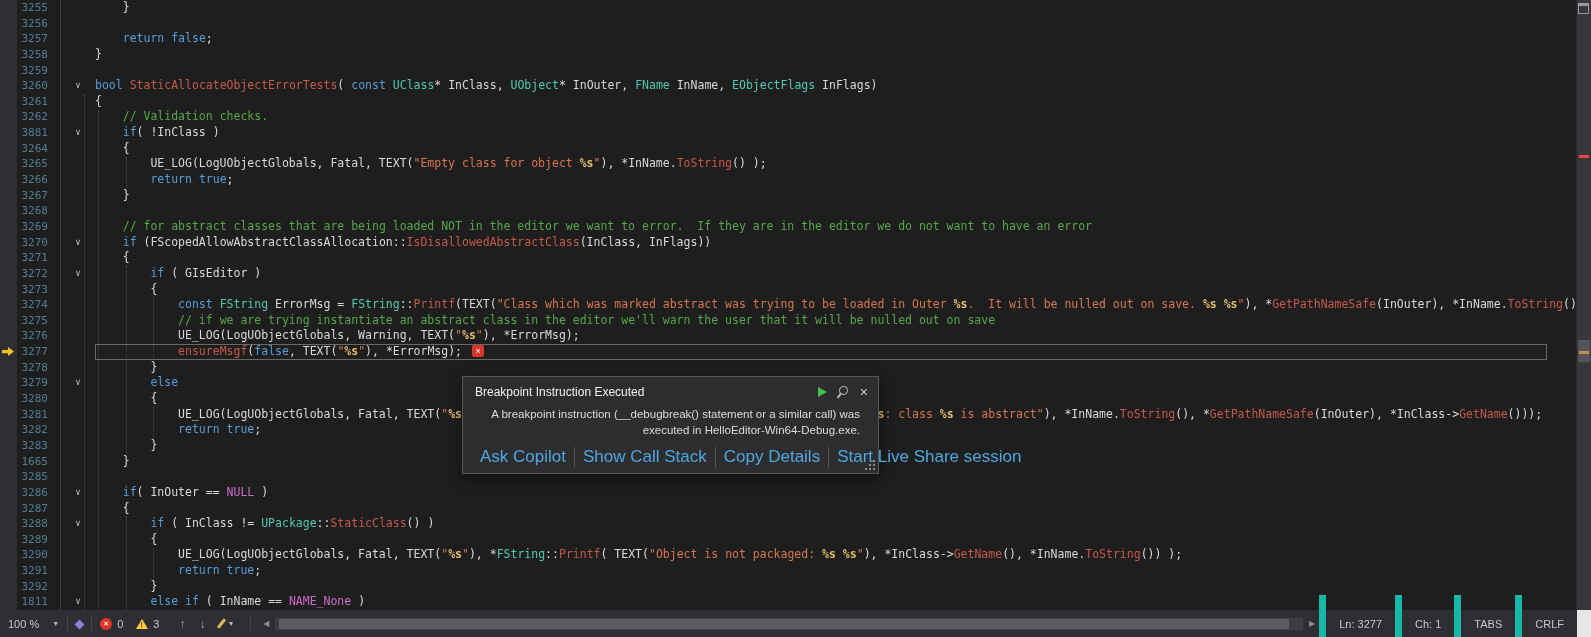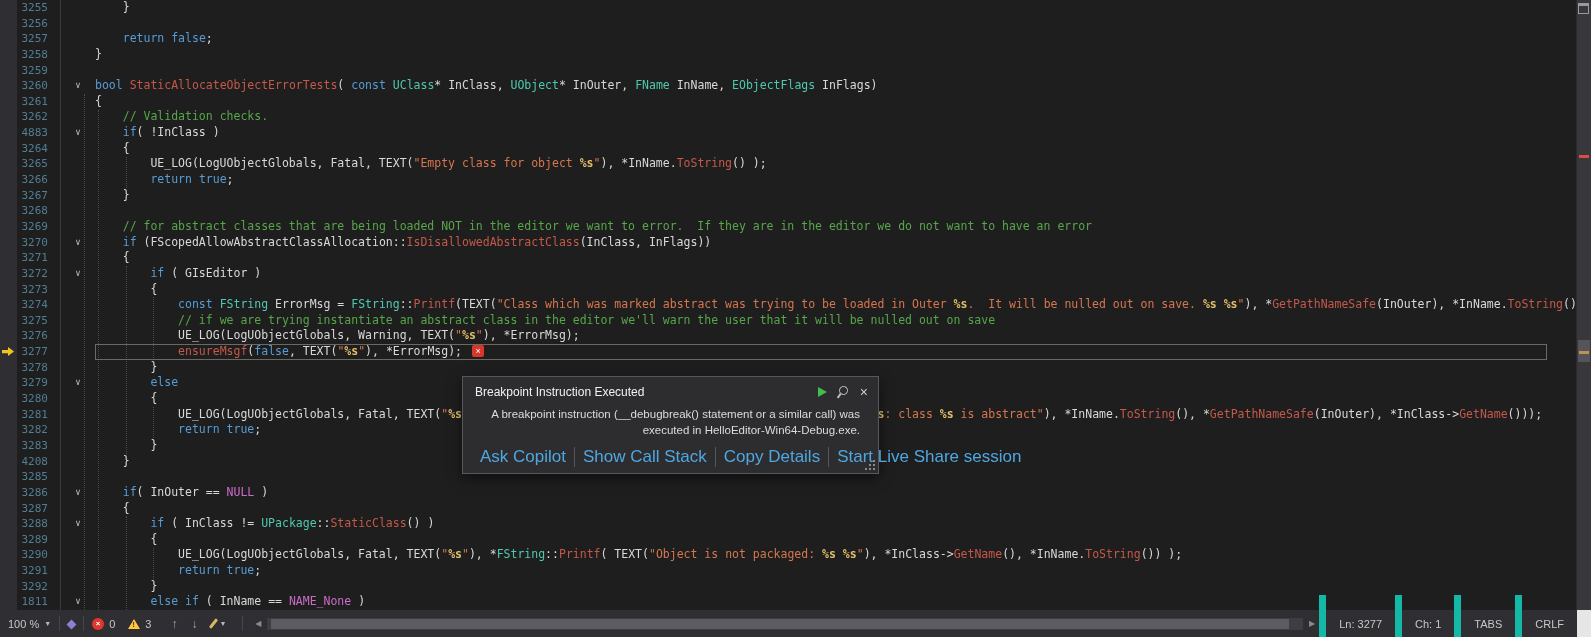--- a/index.html
+++ b/index.html
@@ -45,21 +45,21 @@
   .copilot-icon::before,.copilot-icon::after{content:"";position:absolute;top:3px;width:3px;height:4px;background:#2D2D30;border-radius:1.5px;}
   .copilot-icon::before{left:3px}.copilot-icon::after{right:3px}
   .plink{color:#4FA7E0;padding:0 8px;white-space:nowrap;}
   .plink:first-of-type{padding-left:0;}
   .plink + .plink{border-left:1px solid #55555A;}
   .grip{position:absolute;right:3px;bottom:3px;width:2px;height:2px;background:#8A8A8A;
       box-shadow:-4px 0 0 #8A8A8A,-8px 0 0 #8A8A8A,0 -4px 0 #8A8A8A,-4px -4px 0 #8A8A8A,0 -8px 0 #8A8A8A;}
   
   #statusbar{position:absolute;left:0;top:610px;width:1591px;height:27px;background:#2E2E33;
       display:flex;align-items:center;font-family:"Liberation Sans",sans-serif;font-size:11px;color:#C8C8C8;}
-  .zoom{display:flex;align-items:center;margin-left:8px;gap:5px;}
+  .zoom{display:flex;align-items:center;margin-left:8px;gap:13px;}
   .caret{font-size:7px;color:#B8B8B8;}
   .sb-sep{width:1px;height:15px;background:#45454A;margin:0 8px;}
   .diamond{display:inline-block;width:7px;height:7px;background:#8B7FD6;transform:rotate(45deg);}
   .indicator{display:flex;align-items:center;gap:5px;margin-right:13px;}
   .errdot{display:inline-block;width:12px;height:12px;border-radius:50%;background:#E0362C;color:#fff;
       font-size:8px;line-height:12px;text-align:center;font-weight:bold;}
   .warntri{position:relative;display:inline-block;width:0;height:0;border-left:6px solid transparent;
       border-right:6px solid transparent;border-bottom:10px solid #FFC83D;}
   .warntri i{position:absolute;left:-2px;top:1px;font-style:normal;font-weight:bold;font-size:8px;line-height:10px;color:#5A4500;}
   .navarrow{margin:0 7px;font-size:12px;color:#A8A8A8;}
@@ -89,42 +89,42 @@
     <div class="guide" style="left:153px;top:548px;height:31px;"></div>
     <div id="code-area">
         <div class="crow"><span class="m-arrow"></span><span class="m-num">3255</span><span class="m-sep"></span><span class="m-fold"></span><span class="codetext"><span class="tk-p">    }</span></span></div>
         <div class="crow"><span class="m-arrow"></span><span class="m-num">3256</span><span class="m-sep"></span><span class="m-fold"></span><span class="codetext"></span></div>
         <div class="crow"><span class="m-arrow"></span><span class="m-num">3257</span><span class="m-sep"></span><span class="m-fold"></span><span class="codetext"><span class="tk-p">    </span><span class="tk-k">return</span><span class="tk-p"> </span><span class="tk-k">false</span><span class="tk-p">;</span></span></div>
         <div class="crow"><span class="m-arrow"></span><span class="m-num">3258</span><span class="m-sep"></span><span class="m-fold"></span><span class="codetext"><span class="tk-p">}</span></span></div>
         <div class="crow"><span class="m-arrow"></span><span class="m-num">3259</span><span class="m-sep"></span><span class="m-fold"></span><span class="codetext"></span></div>
         <div class="crow"><span class="m-arrow"></span><span class="m-num">3260</span><span class="m-sep"></span><span class="m-fold">∨</span><span class="codetext"><span class="tk-k">bool</span><span class="tk-p"> </span><span class="tk-f">StaticAllocateObjectErrorTests</span><span class="tk-p">( </span><span class="tk-k">const</span><span class="tk-p"> </span><span class="tk-t">UClass</span><span class="tk-p">* InClass, </span><span class="tk-t">UObject</span><span class="tk-p">* InOuter, </span><span class="tk-t">FName</span><span class="tk-p"> InName, </span><span class="tk-t">EObjectFlags</span><span class="tk-p"> InFlags)</span></span></div>
         <div class="crow"><span class="m-arrow"></span><span class="m-num">3261</span><span class="m-sep"></span><span class="m-fold"></span><span class="codetext"><span class="tk-p">{</span></span></div>
         <div class="crow"><span class="m-arrow"></span><span class="m-num">3262</span><span class="m-sep"></span><span class="m-fold"></span><span class="codetext"><span class="tk-p">    </span><span class="tk-c">// Validation checks.</span></span></div>
-        <div class="crow"><span class="m-arrow"></span><span class="m-num">4883</span><span class="m-sep"></span><span class="m-fold">∨</span><span class="codetext"><span class="tk-p">    </span><span class="tk-k">if</span><span class="tk-p">( !InClass )</span></span></div>
+        <div class="crow"><span class="m-arrow"></span><span class="m-num">3881</span><span class="m-sep"></span><span class="m-fold">∨</span><span class="codetext"><span class="tk-p">    </span><span class="tk-k">if</span><span class="tk-p">( !InClass )</span></span></div>
         <div class="crow"><span class="m-arrow"></span><span class="m-num">3264</span><span class="m-sep"></span><span class="m-fold"></span><span class="codetext"><span class="tk-p">    {</span></span></div>
         <div class="crow"><span class="m-arrow"></span><span class="m-num">3265</span><span class="m-sep"></span><span class="m-fold"></span><span class="codetext"><span class="tk-p">        UE_LOG(LogUObjectGlobals, Fatal, TEXT(</span><span class="tk-s">"Empty class for object </span><span class="tk-x">%s</span><span class="tk-s">"</span><span class="tk-p">), *InName.</span><span class="tk-f">ToString</span><span class="tk-p">() );</span></span></div>
         <div class="crow"><span class="m-arrow"></span><span class="m-num">3266</span><span class="m-sep"></span><span class="m-fold"></span><span class="codetext"><span class="tk-p">        </span><span class="tk-k">return</span><span class="tk-p"> </span><span class="tk-k">true</span><span class="tk-p">;</span></span></div>
         <div class="crow"><span class="m-arrow"></span><span class="m-num">3267</span><span class="m-sep"></span><span class="m-fold"></span><span class="codetext"><span class="tk-p">    }</span></span></div>
         <div class="crow"><span class="m-arrow"></span><span class="m-num">3268</span><span class="m-sep"></span><span class="m-fold"></span><span class="codetext"></span></div>
         <div class="crow"><span class="m-arrow"></span><span class="m-num">3269</span><span class="m-sep"></span><span class="m-fold"></span><span class="codetext"><span class="tk-p">    </span><span class="tk-c">// for abstract classes that are being loaded NOT in the editor we want to error.  If they are in the editor we do not want to have an error</span></span></div>
         <div class="crow"><span class="m-arrow"></span><span class="m-num">3270</span><span class="m-sep"></span><span class="m-fold">∨</span><span class="codetext"><span class="tk-p">    </span><span class="tk-k">if</span><span class="tk-p"> (FScopedAllowAbstractClassAllocation::</span><span class="tk-f">IsDisallowedAbstractClass</span><span class="tk-p">(InClass, InFlags))</span></span></div>
         <div class="crow"><span class="m-arrow"></span><span class="m-num">3271</span><span class="m-sep"></span><span class="m-fold"></span><span class="codetext"><span class="tk-p">    {</span></span></div>
         <div class="crow"><span class="m-arrow"></span><span class="m-num">3272</span><span class="m-sep"></span><span class="m-fold">∨</span><span class="codetext"><span class="tk-p">        </span><span class="tk-k">if</span><span class="tk-p"> ( GIsEditor )</span></span></div>
         <div class="crow"><span class="m-arrow"></span><span class="m-num">3273</span><span class="m-sep"></span><span class="m-fold"></span><span class="codetext"><span class="tk-p">        {</span></span></div>
         <div class="crow"><span class="m-arrow"></span><span class="m-num">3274</span><span class="m-sep"></span><span class="m-fold"></span><span class="codetext"><span class="tk-p">            </span><span class="tk-k">const</span><span class="tk-p"> </span><span class="tk-t">FString</span><span class="tk-p"> ErrorMsg = </span><span class="tk-t">FString</span><span class="tk-p">::</span><span class="tk-f">Printf</span><span class="tk-p">(TEXT(</span><span class="tk-s">"Class which was marked abstract was trying to be loaded in Outer </span><span class="tk-x">%s</span><span class="tk-s">.  It will be nulled out on save. </span><span class="tk-x">%s</span><span class="tk-s"> </span><span class="tk-x">%s</span><span class="tk-s">"</span><span class="tk-p">), *</span><span class="tk-f">GetPathNameSafe</span><span class="tk-p">(InOuter), *InName.</span><span class="tk-f">ToString</span><span class="tk-p">(), *InClass-&gt;</span></span></div>
         <div class="crow"><span class="m-arrow"></span><span class="m-num">3275</span><span class="m-sep"></span><span class="m-fold"></span><span class="codetext"><span class="tk-p">            </span><span class="tk-c">// if we are trying instantiate an abstract class in the editor we'll warn the user that it will be nulled out on save</span></span></div>
         <div class="crow"><span class="m-arrow"></span><span class="m-num">3276</span><span class="m-sep"></span><span class="m-fold"></span><span class="codetext"><span class="tk-p">            UE_LOG(LogUObjectGlobals, Warning, TEXT(</span><span class="tk-s">"</span><span class="tk-x">%s</span><span class="tk-s">"</span><span class="tk-p">), *ErrorMsg);</span></span></div>
         <div class="crow cur"><span class="m-arrow"><span class="exec-arrow"></span></span><span class="m-num">3277</span><span class="m-sep"></span><span class="m-fold"></span><span class="codetext"><span class="tk-p">            </span><span class="tk-f">ensureMsgf</span><span class="tk-p">(</span><span class="tk-k">false</span><span class="tk-p">, TEXT(</span><span class="tk-s">"</span><span class="tk-x">%s</span><span class="tk-s">"</span><span class="tk-p">), *ErrorMsg);</span><span class="bp-x">×</span></span></div>
         <div class="crow"><span class="m-arrow"></span><span class="m-num">3278</span><span class="m-sep"></span><span class="m-fold"></span><span class="codetext"><span class="tk-p">        }</span></span></div>
         <div class="crow"><span class="m-arrow"></span><span class="m-num">3279</span><span class="m-sep"></span><span class="m-fold">∨</span><span class="codetext"><span class="tk-p">        </span><span class="tk-k">else</span></span></div>
         <div class="crow"><span class="m-arrow"></span><span class="m-num">3280</span><span class="m-sep"></span><span class="m-fold"></span><span class="codetext"><span class="tk-p">        {</span></span></div>
         <div class="crow"><span class="m-arrow"></span><span class="m-num">3281</span><span class="m-sep"></span><span class="m-fold"></span><span class="codetext"><span class="tk-p">            UE_LOG(LogUObjectGlobals, Fatal, TEXT(</span><span class="tk-s">"</span><span class="tk-x">%s</span><span class="tk-s">"</span><span class="tk-p">), *</span><span class="tk-t">FString</span><span class="tk-p">::</span><span class="tk-f">Printf</span><span class="tk-p">(TEXT(</span><span class="tk-s">"Can't create a new object </span><span class="tk-x">%s</span><span class="tk-s"> in </span><span class="tk-x">%s</span><span class="tk-s">: class </span><span class="tk-x">%s</span><span class="tk-s"> is abstract"</span><span class="tk-p">), *InName.</span><span class="tk-f">ToString</span><span class="tk-p">(), *</span><span class="tk-f">GetPathNameSafe</span><span class="tk-p">(InOuter), *InClass-&gt;</span><span class="tk-f">GetName</span><span class="tk-p">()));</span></span></div>
         <div class="crow"><span class="m-arrow"></span><span class="m-num">3282</span><span class="m-sep"></span><span class="m-fold"></span><span class="codetext"><span class="tk-p">            </span><span class="tk-k">return</span><span class="tk-p"> </span><span class="tk-k">true</span><span class="tk-p">;</span></span></div>
         <div class="crow"><span class="m-arrow"></span><span class="m-num">3283</span><span class="m-sep"></span><span class="m-fold"></span><span class="codetext"><span class="tk-p">        }</span></span></div>
-        <div class="crow"><span class="m-arrow"></span><span class="m-num">4208</span><span class="m-sep"></span><span class="m-fold"></span><span class="codetext"><span class="tk-p">    }</span></span></div>
+        <div class="crow"><span class="m-arrow"></span><span class="m-num">1665</span><span class="m-sep"></span><span class="m-fold"></span><span class="codetext"><span class="tk-p">    }</span></span></div>
         <div class="crow"><span class="m-arrow"></span><span class="m-num">3285</span><span class="m-sep"></span><span class="m-fold"></span><span class="codetext"></span></div>
         <div class="crow"><span class="m-arrow"></span><span class="m-num">3286</span><span class="m-sep"></span><span class="m-fold">∨</span><span class="codetext"><span class="tk-p">    </span><span class="tk-k">if</span><span class="tk-p">( InOuter == </span><span class="tk-m">NULL</span><span class="tk-p"> )</span></span></div>
         <div class="crow"><span class="m-arrow"></span><span class="m-num">3287</span><span class="m-sep"></span><span class="m-fold"></span><span class="codetext"><span class="tk-p">    {</span></span></div>
         <div class="crow"><span class="m-arrow"></span><span class="m-num">3288</span><span class="m-sep"></span><span class="m-fold">∨</span><span class="codetext"><span class="tk-p">        </span><span class="tk-k">if</span><span class="tk-p"> ( InClass != </span><span class="tk-t">UPackage</span><span class="tk-p">::</span><span class="tk-f">StaticClass</span><span class="tk-p">() )</span></span></div>
         <div class="crow"><span class="m-arrow"></span><span class="m-num">3289</span><span class="m-sep"></span><span class="m-fold"></span><span class="codetext"><span class="tk-p">        {</span></span></div>
         <div class="crow"><span class="m-arrow"></span><span class="m-num">3290</span><span class="m-sep"></span><span class="m-fold"></span><span class="codetext"><span class="tk-p">            UE_LOG(LogUObjectGlobals, Fatal, TEXT(</span><span class="tk-s">"</span><span class="tk-x">%s</span><span class="tk-s">"</span><span class="tk-p">), *</span><span class="tk-t">FString</span><span class="tk-p">::</span><span class="tk-f">Printf</span><span class="tk-p">( TEXT(</span><span class="tk-s">"Object is not packaged: </span><span class="tk-x">%s</span><span class="tk-s"> </span><span class="tk-x">%s</span><span class="tk-s">"</span><span class="tk-p">), *InClass-&gt;</span><span class="tk-f">GetName</span><span class="tk-p">(), *InName.</span><span class="tk-f">ToString</span><span class="tk-p">()) );</span></span></div>
         <div class="crow"><span class="m-arrow"></span><span class="m-num">3291</span><span class="m-sep"></span><span class="m-fold"></span><span class="codetext"><span class="tk-p">            </span><span class="tk-k">return</span><span class="tk-p"> </span><span class="tk-k">true</span><span class="tk-p">;</span></span></div>
         <div class="crow"><span class="m-arrow"></span><span class="m-num">3292</span><span class="m-sep"></span><span class="m-fold"></span><span class="codetext"><span class="tk-p">        }</span></span></div>
         <div class="crow"><span class="m-arrow"></span><span class="m-num">1811</span><span class="m-sep"></span><span class="m-fold">∨</span><span class="codetext"><span class="tk-p">        </span><span class="tk-k">else</span><span class="tk-p"> </span><span class="tk-k">if</span><span class="tk-p"> ( InName == </span><span class="tk-m">NAME_None</span><span class="tk-p"> )</span></span></div>
       </div>

